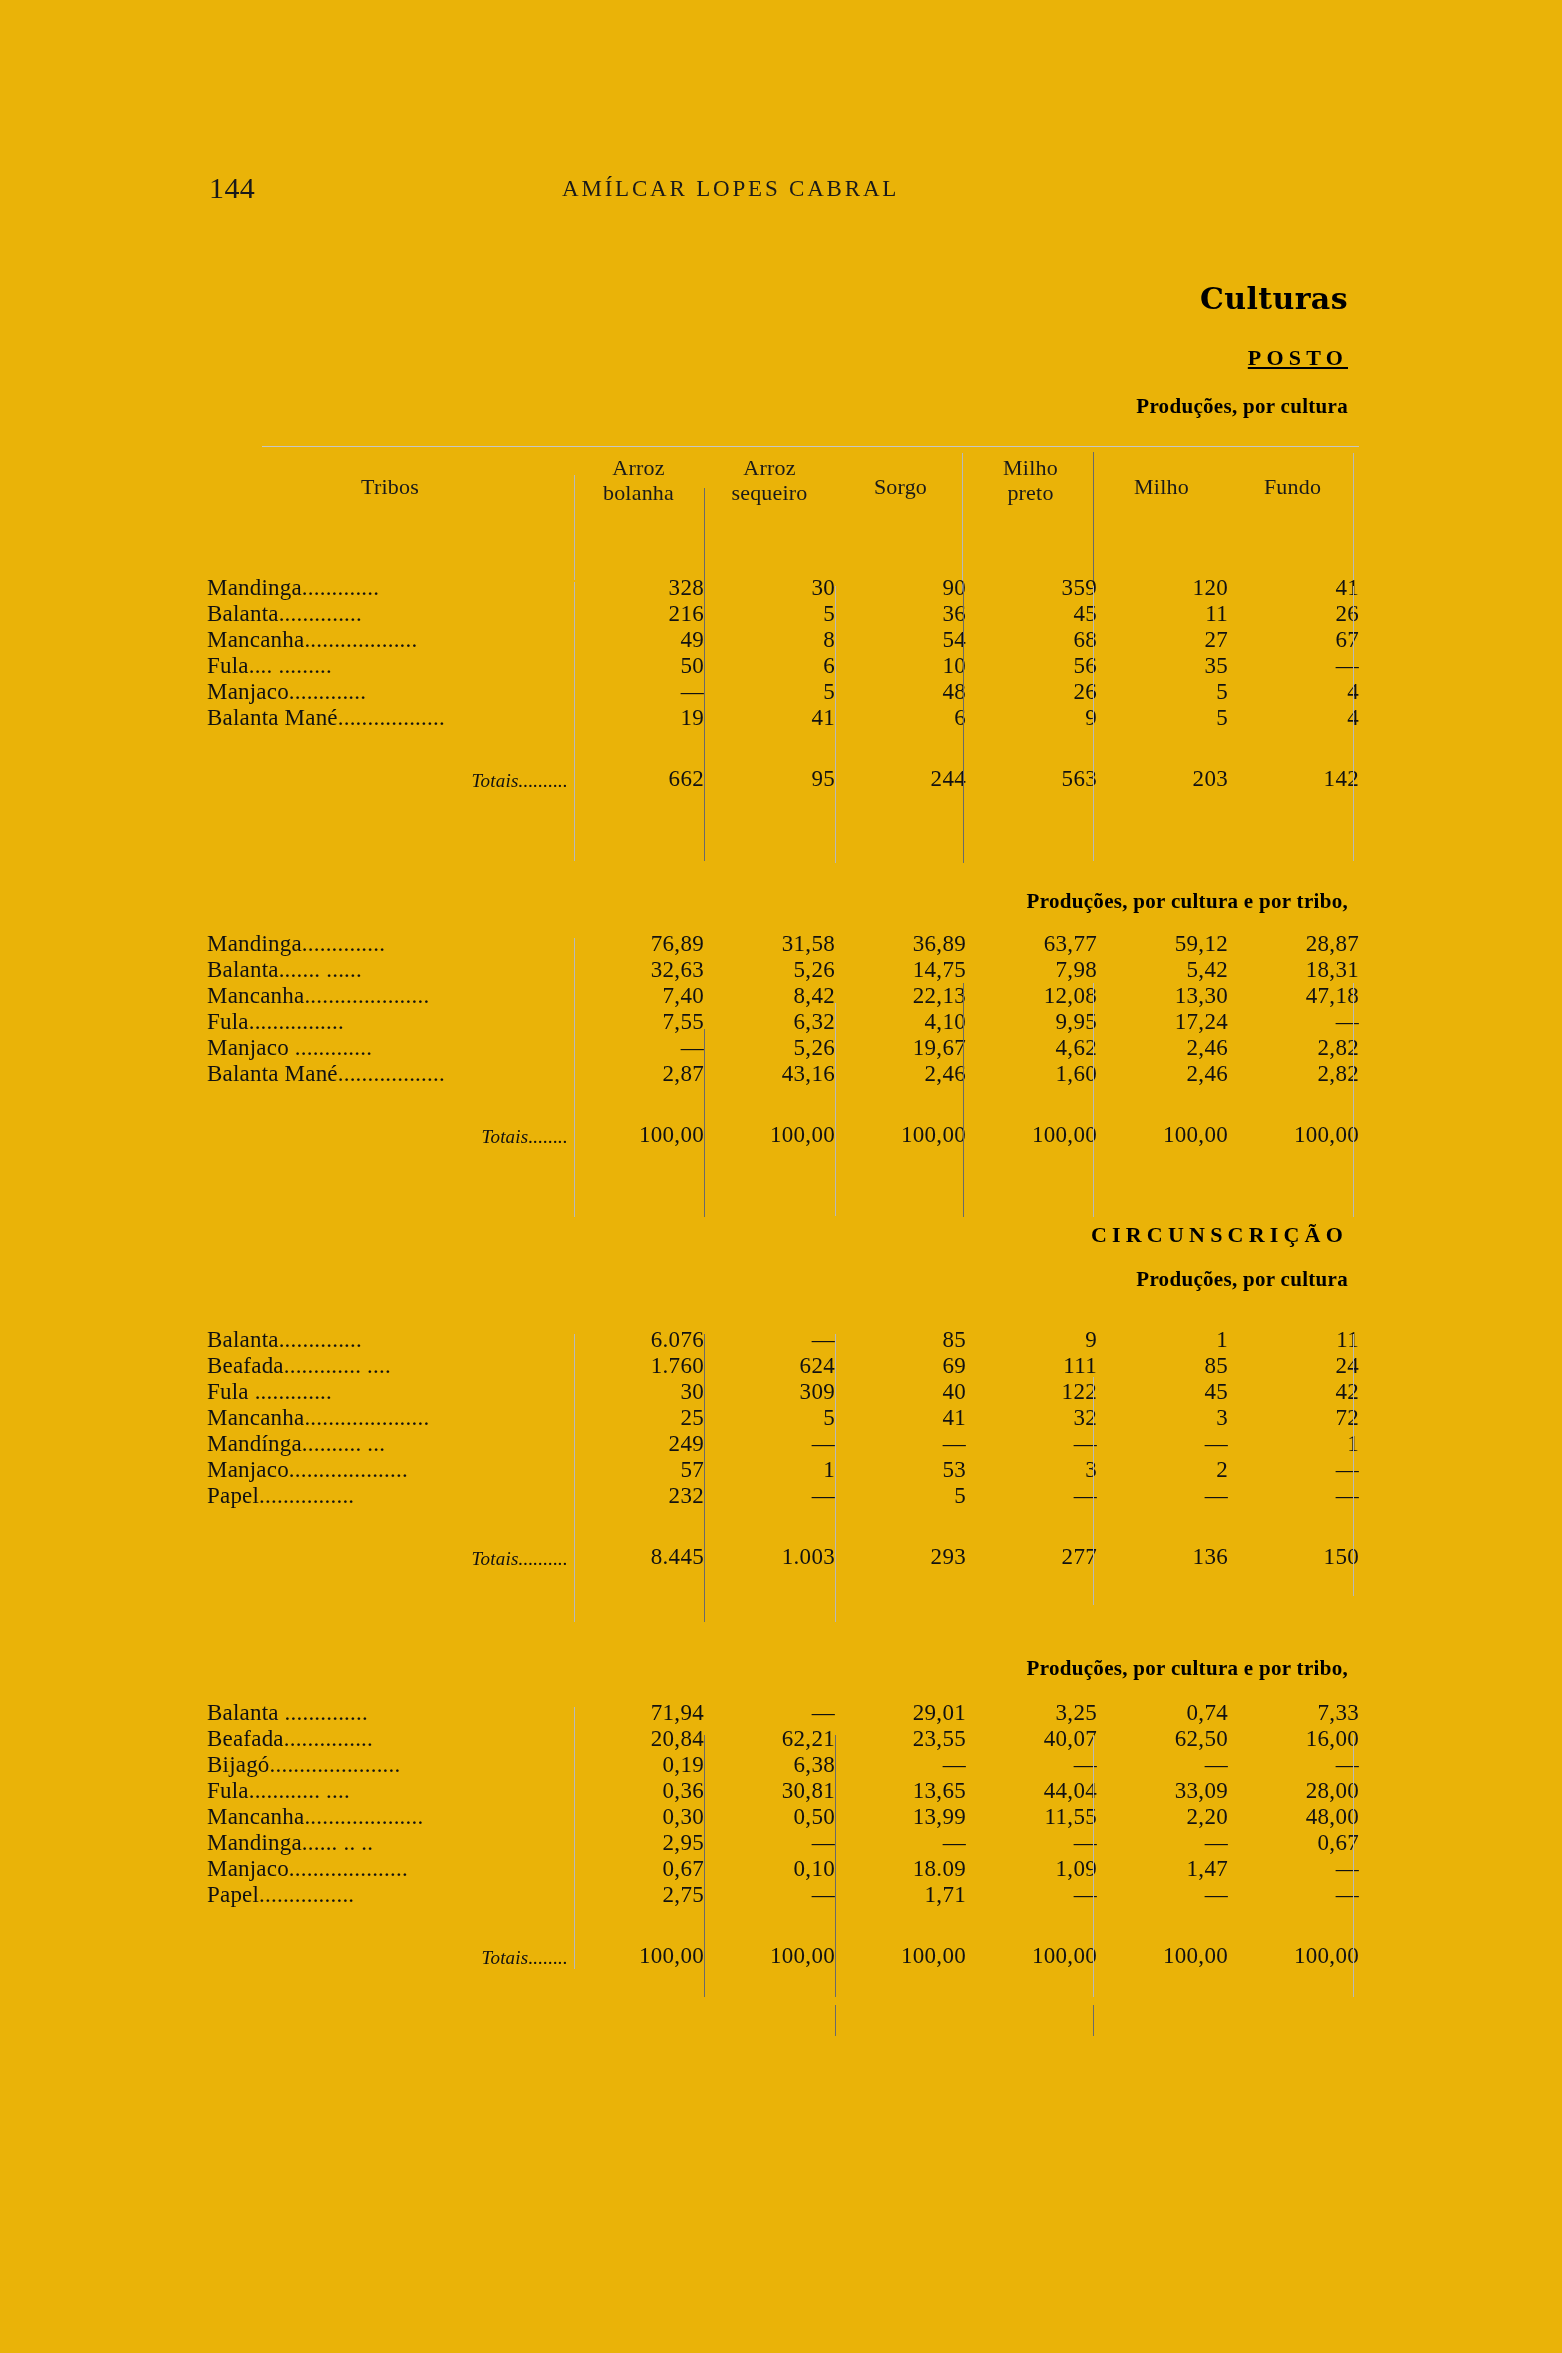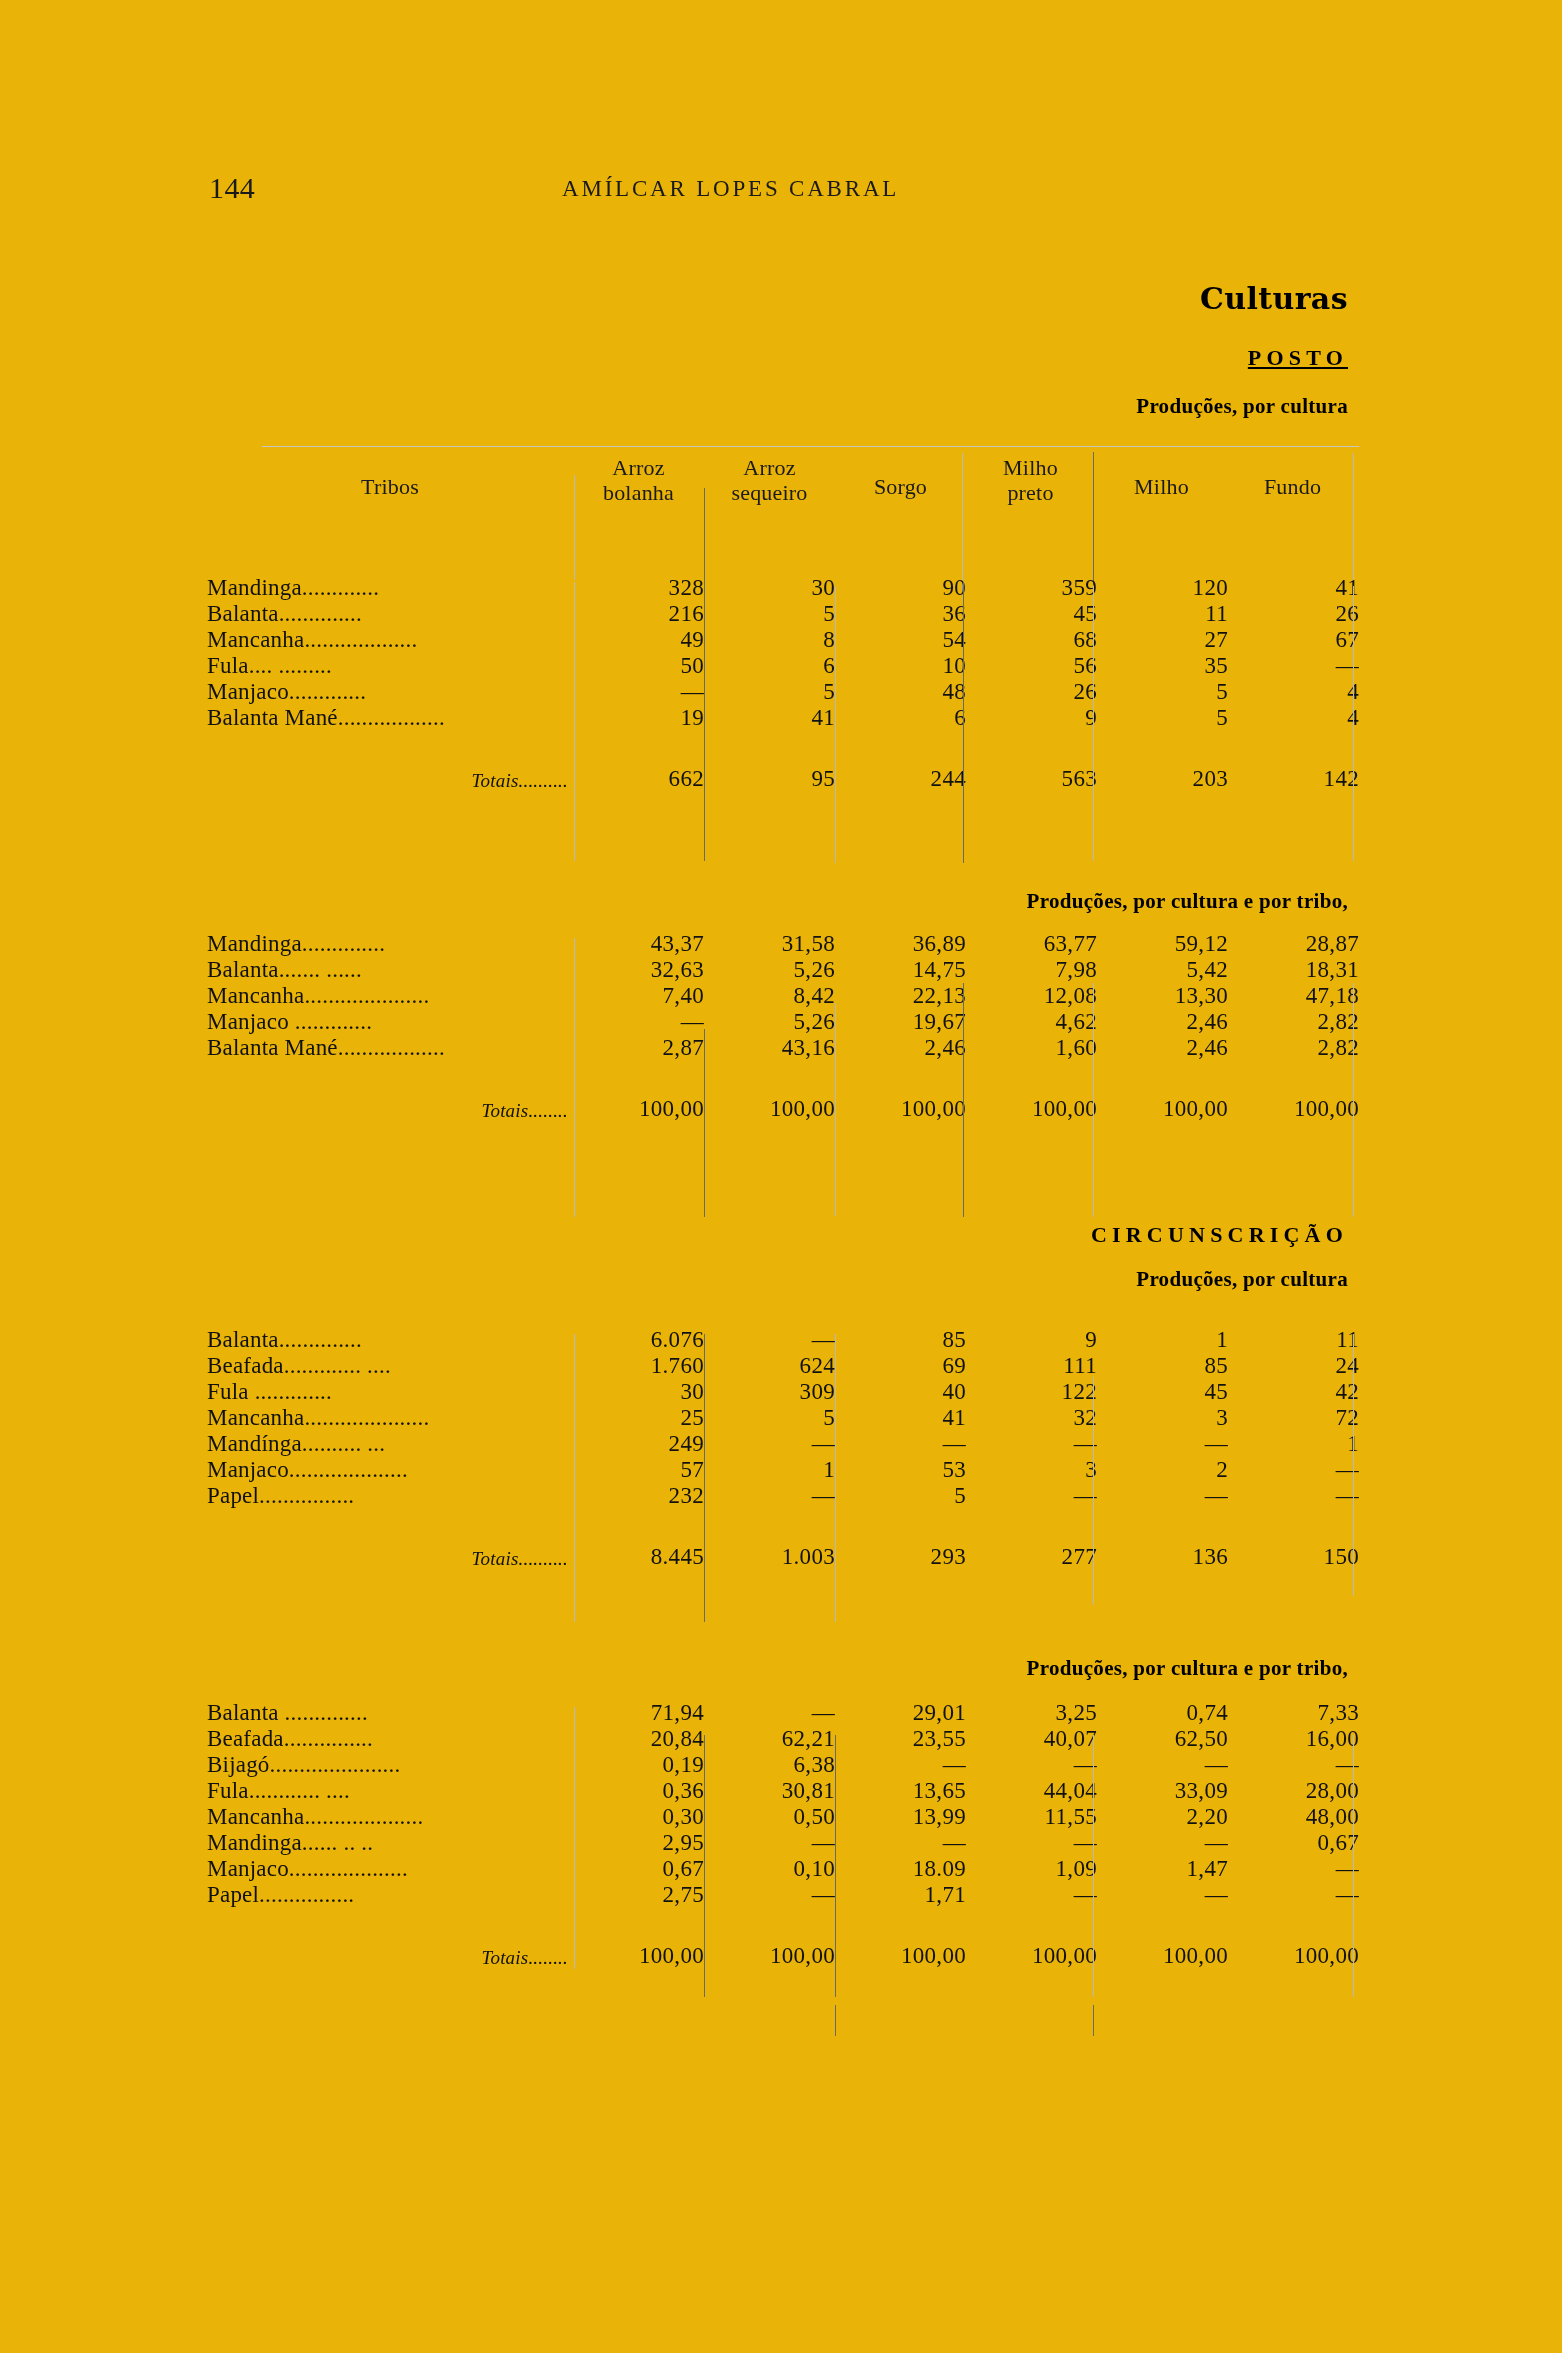--- a/index.html
+++ b/index.html
@@ -305,21 +305,21 @@
         <col class="c-num">
         <col class="c-num">
         <col class="c-num">
       <col class="c-num">
         <col class="c-num">
         <col class="c-num">
     </colgroup>
     <tbody>
       <tr>
         <td class="lbl">Mandinga..............</td>
-        <td class="num">43,37</td>
+        <td class="num">76,89</td>
         <td class="num">31,58</td>
         <td class="num">36,89</td>
         <td class="num">63,77</td>
         <td class="num">59,12</td>
         <td class="num">28,87</td>
       </tr>
       <tr>
         <td class="lbl">Balanta.......  ......</td>
         <td class="num">32,63</td>
         <td class="num">5,26</td>
@@ -329,20 +329,29 @@
         <td class="num">18,31</td>
       </tr>
       <tr>
         <td class="lbl">Mancanha.....................</td>
         <td class="num">7,40</td>
         <td class="num">8,42</td>
         <td class="num">22,13</td>
         <td class="num">12,08</td>
         <td class="num">13,30</td>
         <td class="num">47,18</td>
+      </tr>
+      <tr>
+        <td class="lbl">Fula................</td>
+        <td class="num">7,55</td>
+        <td class="num">6,32</td>
+        <td class="num">4,10</td>
+        <td class="num">9,95</td>
+        <td class="num">17,24</td>
+        <td class="num dash">—</td>
       </tr>
       <tr>
         <td class="lbl">Manjaco  .............</td>
         <td class="num dash">—</td>
         <td class="num">5,26</td>
         <td class="num">19,67</td>
         <td class="num">4,62</td>
         <td class="num">2,46</td>
         <td class="num">2,82</td>
       </tr>

